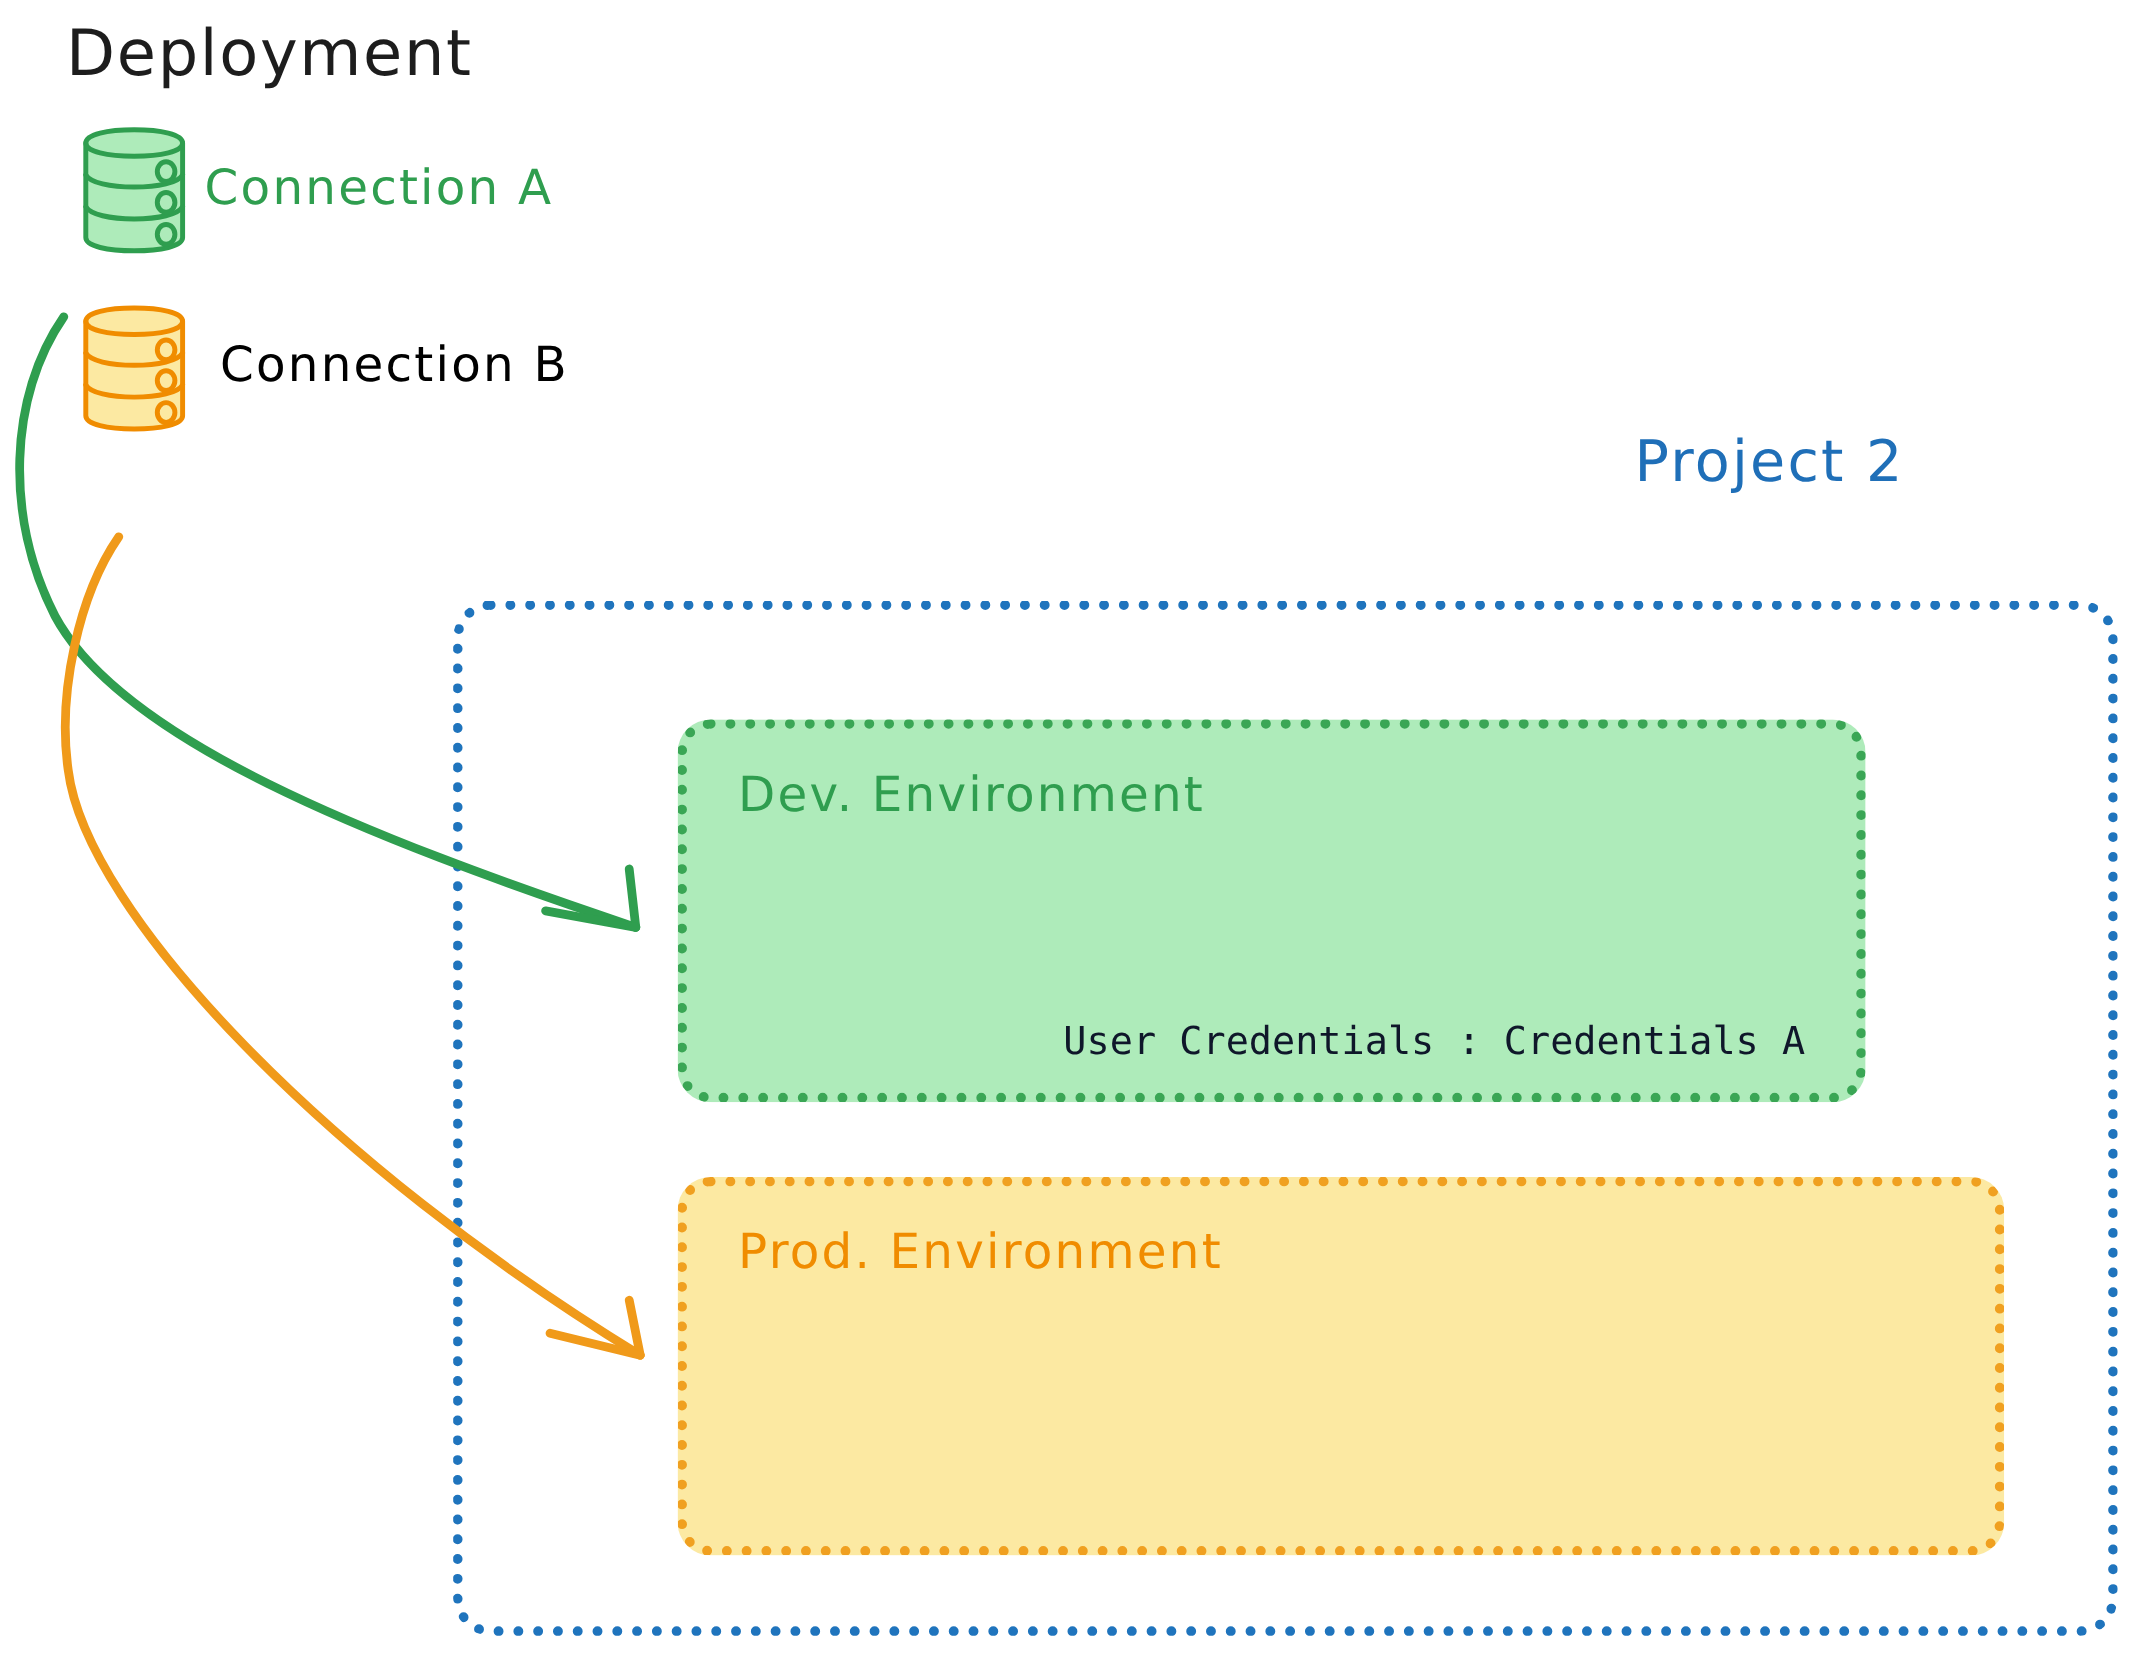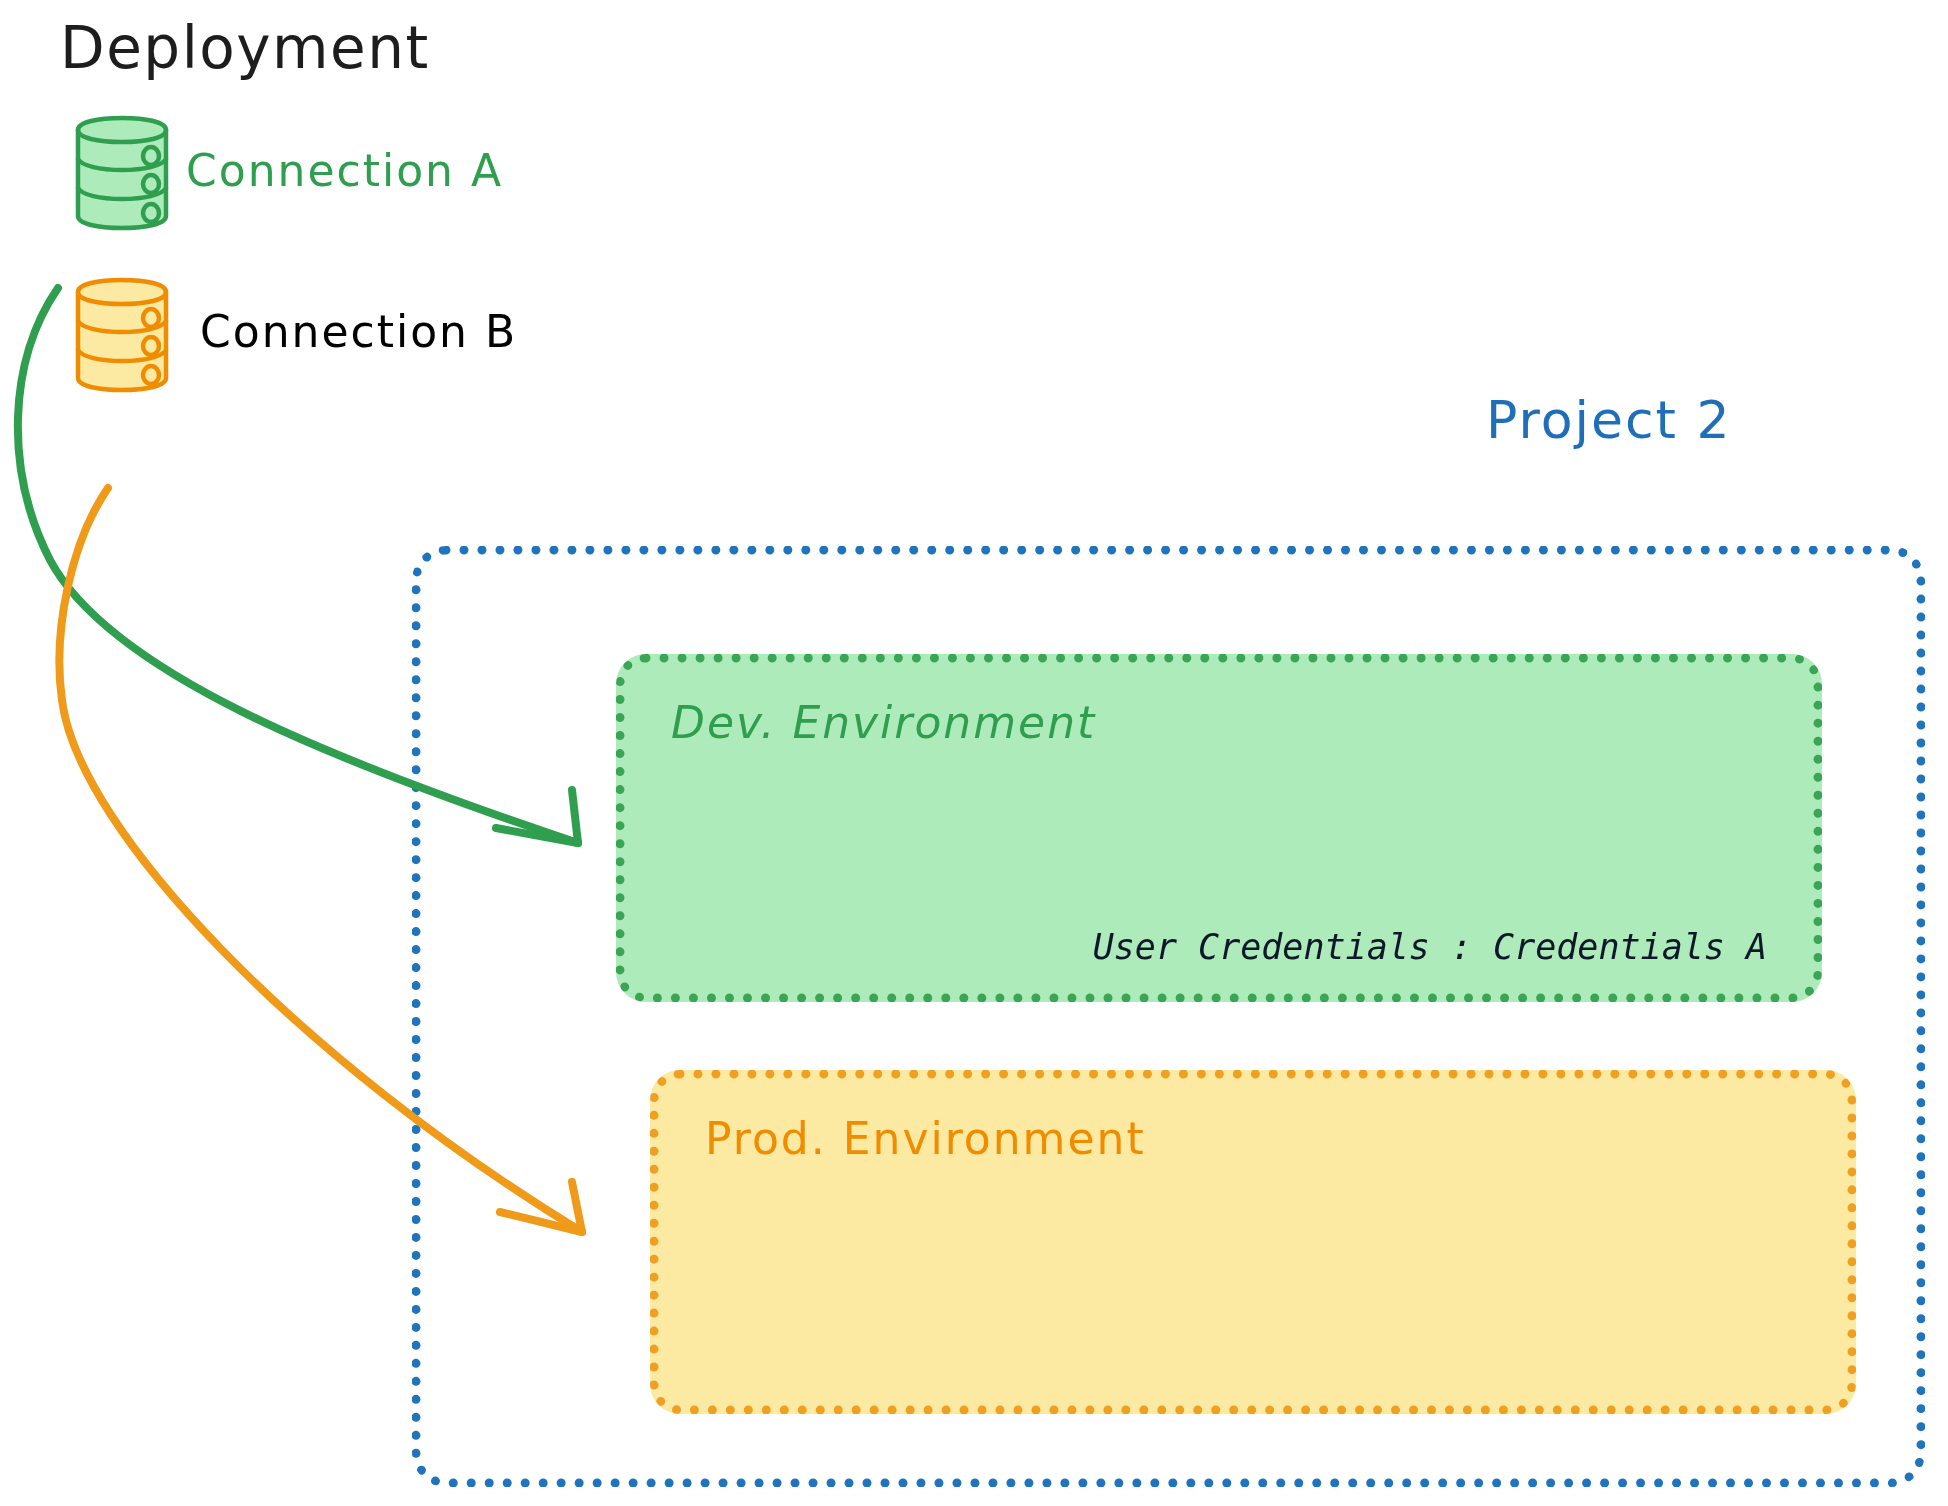--- a/index.html
+++ b/index.html
@@ -45,30 +45,28 @@
     box-sizing:border-box;
     background:transparent;
   }
 
   
   .env-box{
     position:absolute;box-sizing:border-box;
     border-radius:30px;
   }
   #dev-box{
-    left:616px;top:654px;width:1206px;height:348px;
+    left:616px;top:654px;width:1080px;height:348px;
     background:#aeebba;
     border:9px dotted #3aa655;
-    font-style:italic;
   }
   #prod-box{
     left:616px;top:1070px;width:1206px;height:344px;
     background:#fce9a2;
     border:9px dotted #f0a020;
-    margin-left:34px;
   }
   .env-title{
     position:absolute;left:46px;top:34px;
     font-size:44px;letter-spacing:2px;
   }
   #dev-box .env-title{color:#2f9e4f;}
   #prod-box .env-title{color:#f08c00;}
 
   .cred-line{
     position:absolute;right:46px;bottom:26px;

